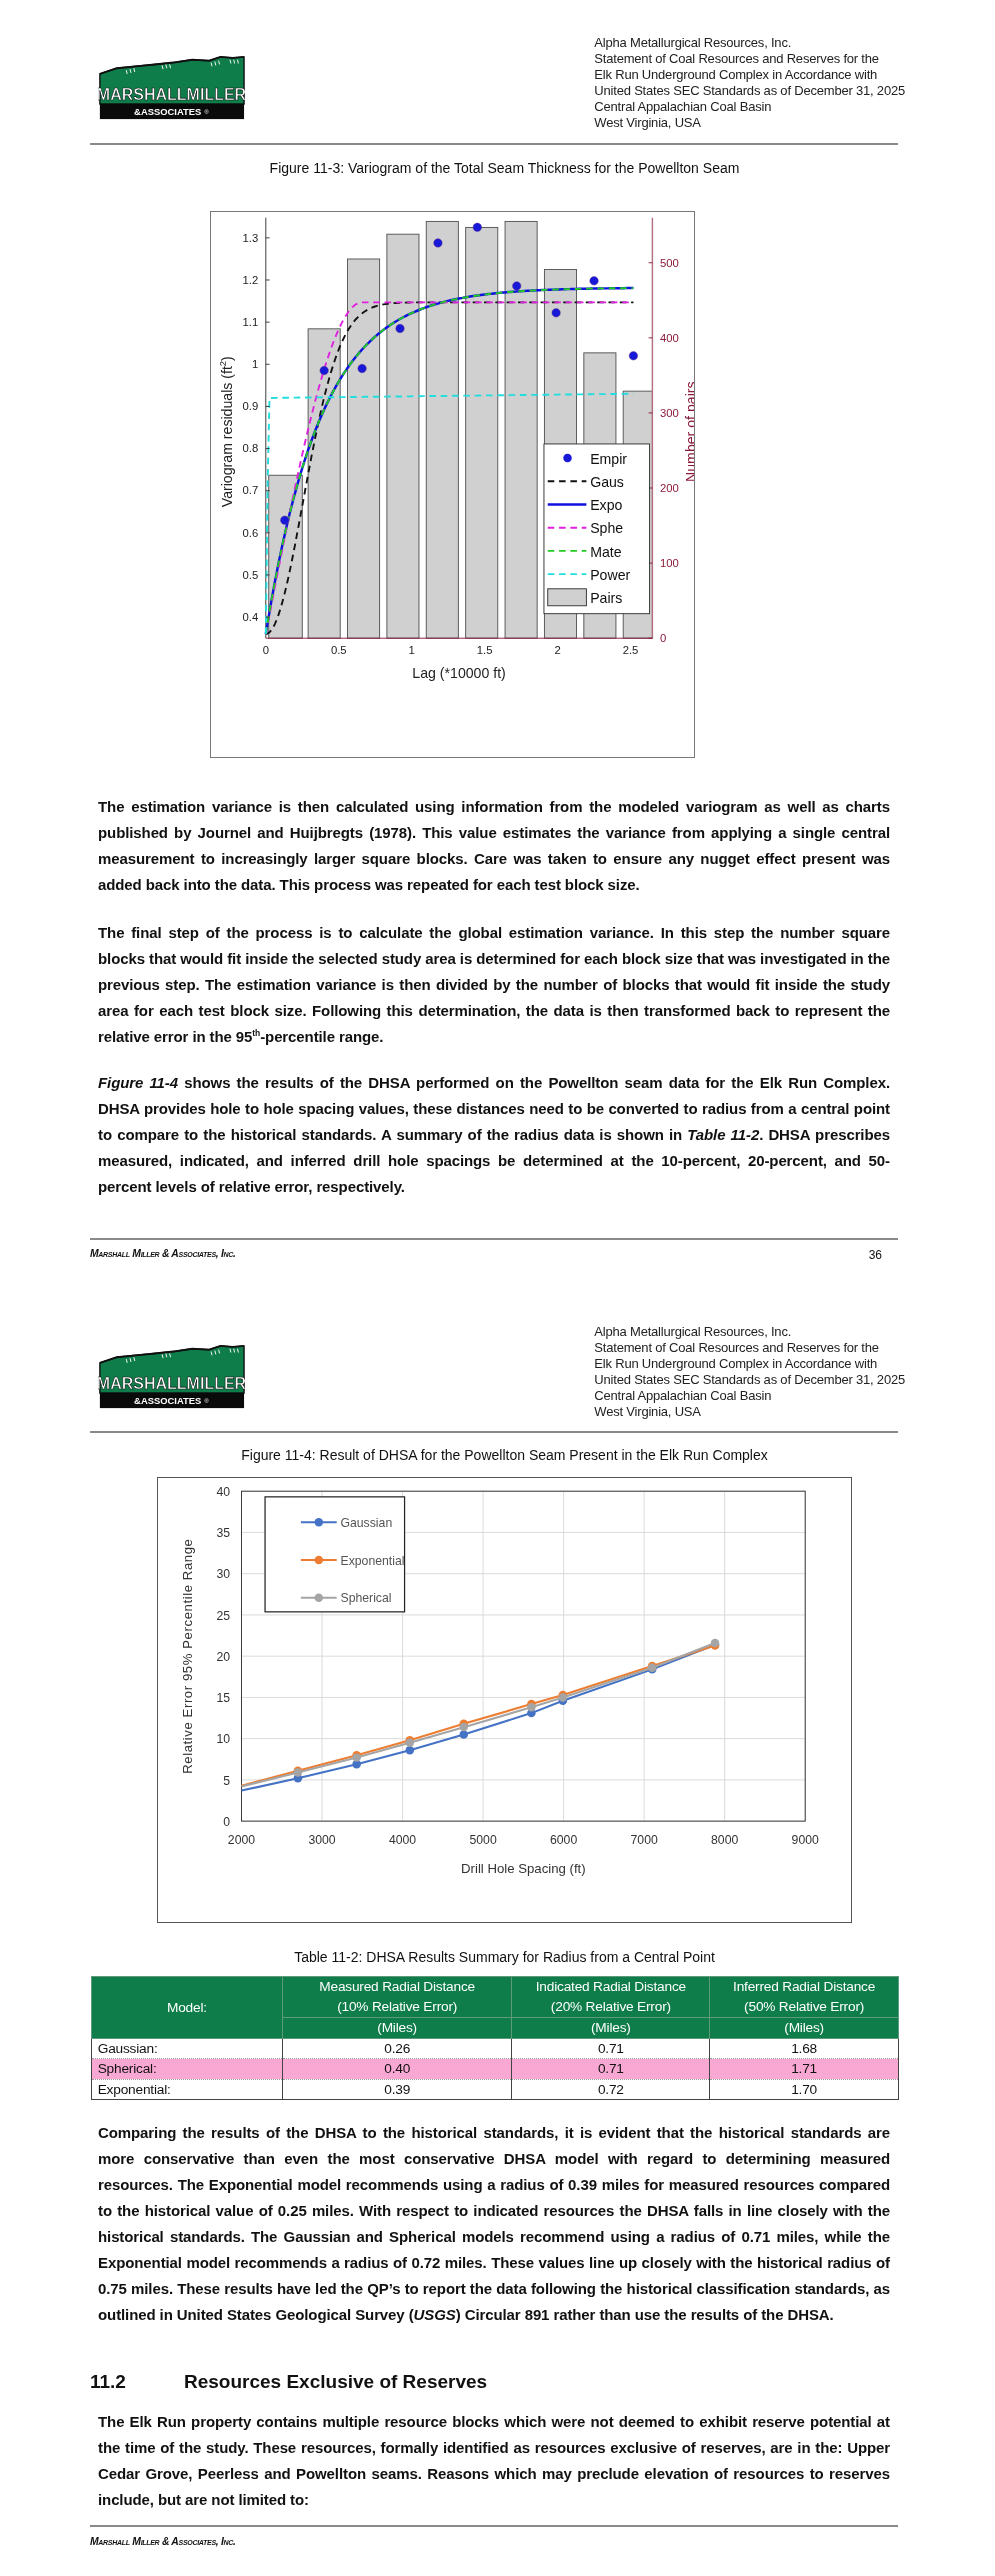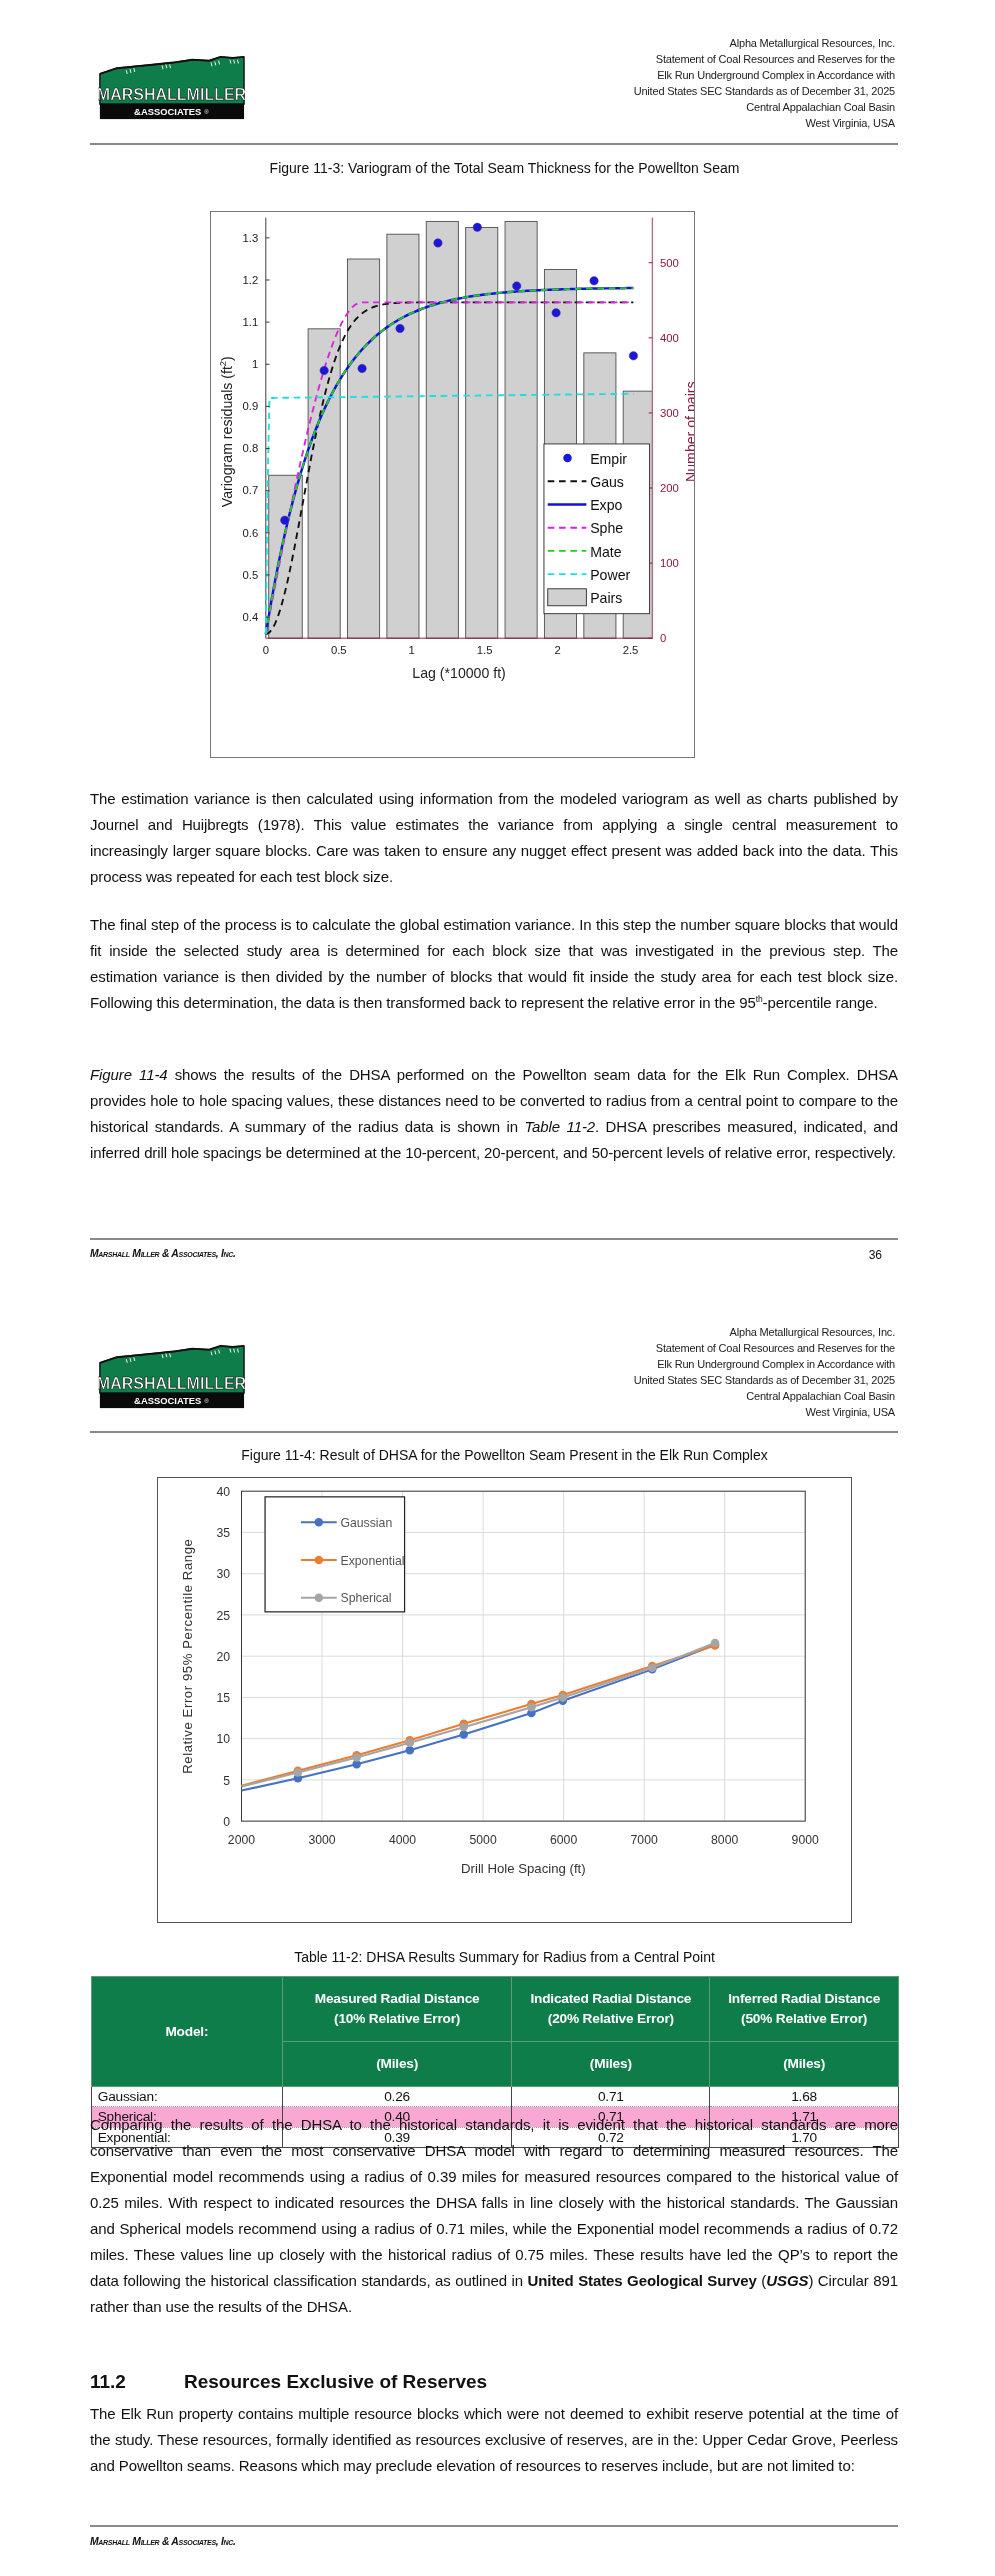--- a/index.html
+++ b/index.html
@@ -1,29 +1,29 @@
 <!DOCTYPE html>
 <html style="font-size:15px"><head>
 <meta charset="utf-8">
 <style>
   html, body { margin:0; padding:0; background:#fff; }
   body { width:995px; height:2576px; position:relative; font-family:"Liberation Sans", sans-serif; color:#111; overflow:hidden; }
   .page { position:absolute; left:0; width:995px; }
-  .hdr-right { position:absolute; right:100px; text-align:right; font-size:11px; line-height:16px; color:#222; font-family:"Liberation Sans Narrow","Liberation Sans", sans-serif; letter-spacing:-0.2px; }
+  .hdr-right { position:absolute; right:90px; text-align:left; font-size:13px; line-height:16px; color:#222; font-family:"Liberation Sans Narrow","Liberation Sans", sans-serif; letter-spacing:-0.2px; }
   .logo { position:absolute; left:98px; width:147px; height:66px; }
   .rule { position:absolute; left:90px; width:808px; height:1.9px; background:#8a8a8a; }
   .fig-title { position:absolute; left:7px; width:995px; text-align:center; font-weight:normal; font-size:14px; line-height:21px; color:#111; }
   .para { position:absolute; left:90px; width:808px; font-size:15px; line-height:26px; text-align:justify; color:#111; letter-spacing:-0.1px; }
-  .para p { margin:0; }
+  .para p { margin:8px;font-weight:bold; }
   .footer-left { position:absolute; left:90px; font-size:10.4px; font-style:italic; font-weight:bold; color:#111; font-variant:small-caps; letter-spacing:-0.3px; }
   .footer-right { position:absolute; right:113px; font-size:12px; color:#111; }
   .chart-box { position:absolute; border:1.4px solid #666; background:#fff; }
   svg text { font-family:"Liberation Sans", sans-serif; }
   table.dhsa { position:absolute; left:91px; top:1976px; width:808px; border-collapse:collapse; font-size:13.7px; letter-spacing:-0.2px; }
-  table.dhsa th { background:#0e7d4a; color:#fff; font-weight:bold; padding:12px; line-height:20px; border:0.9px solid #5f9a7c; }
+  table.dhsa th { background:#0e7d4a; color:#fff; font-weight:normal; padding:0; line-height:20px; border:0.9px solid #5f9a7c; }
   table.dhsa td { padding:0 5.7px; line-height:19.3px; border-left:1.4px solid #444; border-right:1.4px solid #444; border-bottom:0.9px dotted #999; text-align:center;margin-left:22px; }
   table.dhsa td.model { text-align:left; }
   table.dhsa tr.alt td { background:#f9a8d4; }
   table.dhsa tr.last td { border-bottom:1.4px solid #444; }
   .h2 { position:absolute; left:90px; top:2371px; font-weight:bold; font-size:19px; color:#111; }
   .h2 .num { display:inline-block; width:94px; }
   sup { font-size:8.5px; line-height:0; }
 </style>
 </head>
 <body>

